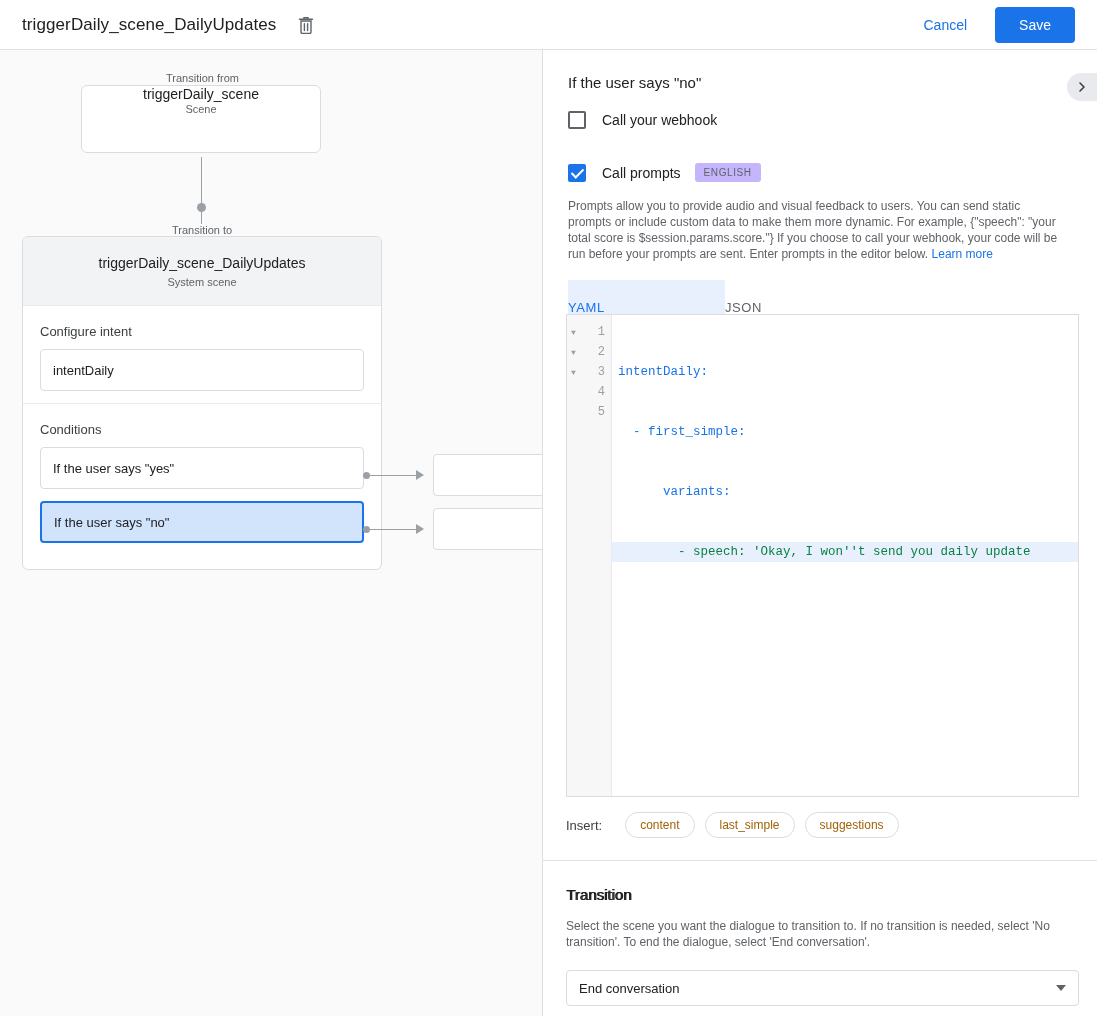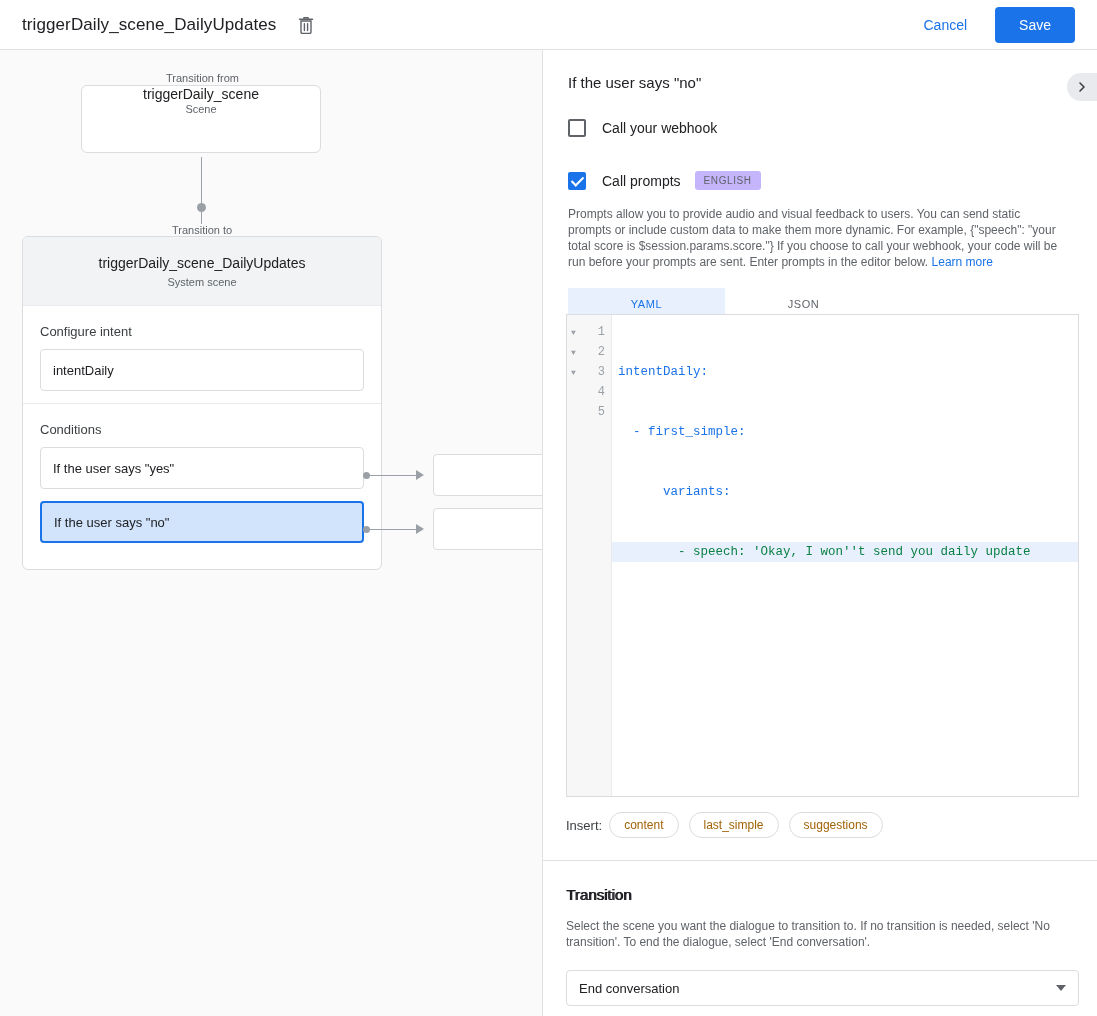--- a/index.html
+++ b/index.html
@@ -252,26 +252,26 @@
   }
   #prompt-desc a { color: #1a73e8; text-decoration: none; cursor: pointer; }
 
   #tabs {
     display: flex;
     margin: 18px 0 0 25px;
     width: 314px;
   }
   .tab {
     flex: 1;
-    text-align: center;
-    font-size: 11px;
+    text-align: left;
+    font-size: 13px;
     font-weight: 500;
     letter-spacing: .6px;
     color: #5f6368;
-    padding: 10px 0;
+    padding: 20px 0;
     cursor: pointer;
     border-bottom: 2px solid transparent;
   }
   .tab.active {
     color: #1a73e8;
     background: #e8f0fe;
     border-bottom: 2px solid #1a73e8;
   }
 
   
@@ -318,21 +318,21 @@
   .cl { height: 20px; padding-left: 6px; }
   .cl.hl { background: #e8f0fe; }
   .k { color: #1a73e8; }
   .s { color: #0b8043; }
 
   #insert-row {
     position: absolute;
     left: 566px; top: 812px;
     display: flex; align-items: center;
   }
-  #insert-label { font-size: 13px; color: #3c4043; margin-right: 7px; text-align: center; }
+  #insert-label { font-size: 13px; color: #3c4043; margin-right: 23px; text-align: center; }
   .chip {
     border: 1px solid #dadce0;
     border-radius: 14px;
     padding: 5px 14px;
     font-size: 12px;
     color: #a16207;
     margin-right: 10px;
     cursor: pointer;
     background: #fff;
   }
@@ -438,21 +438,21 @@
 
   <div id="panel-header">
     <div id="panel-title">If the user says "no"</div>
   </div>
   <div id="expand-btn">
     <svg width="12" height="12" viewBox="0 0 12 12" aria-hidden="true">
       <path d="M4 2l4 4-4 4" fill="none" stroke="#3c4043" stroke-width="1.6" stroke-linecap="round" stroke-linejoin="round"></path>
     </svg>
   </div>
 
-  <div class="checkrow" style="margin-top:8px;">
+  <div class="checkrow" style="margin-top:0;">
     <div class="cbox"></div>
     <div class="checklabel">Call your webhook</div>
   </div>
 
   <div class="checkrow" style="margin-top:22px;">
     <div class="cbox checked"></div>
     <div class="checklabel">Call prompts</div>
     <div class="lang-badge">ENGLISH</div>
   </div>
 

